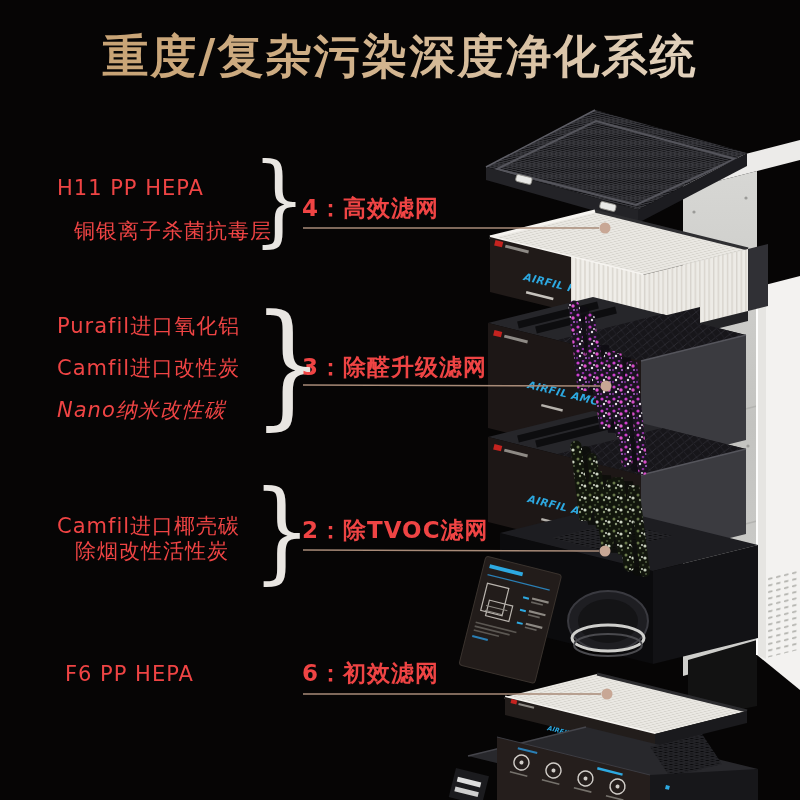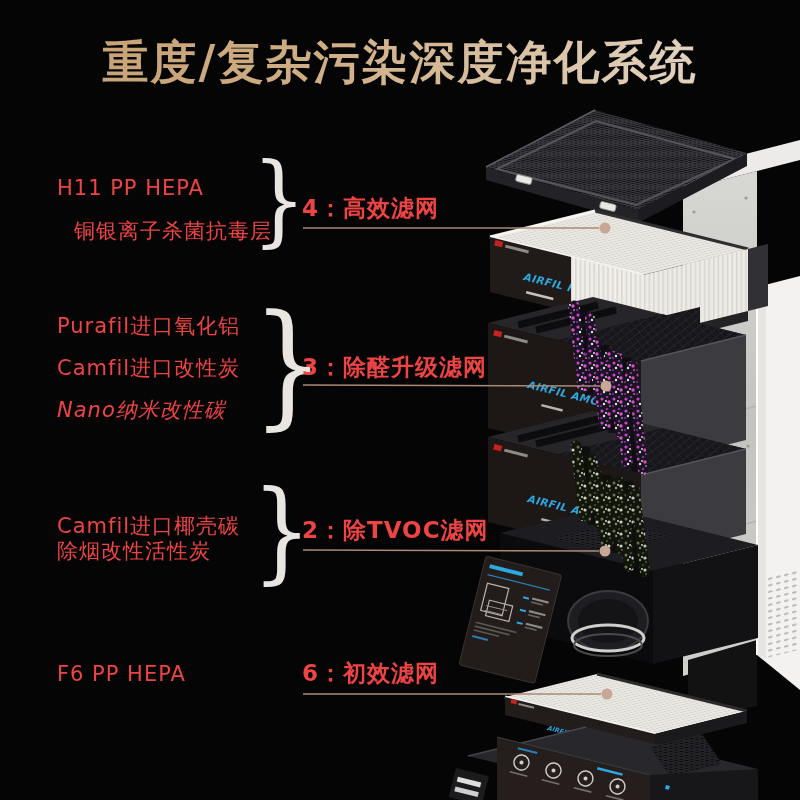--- a/index.html
+++ b/index.html
@@ -7,21 +7,21 @@
     width:800px;height:800px;position:relative;overflow:hidden;
     background:#060505;
     font-family:"DejaVu Sans","Liberation Sans",sans-serif;
   }
   .abs{position:absolute;}
   .title{
     left:0;top:26px;width:800px;text-align:center;
     font-size:46px;font-weight:bold;letter-spacing:2px;
     color:#d2ae7d;
     background:linear-gradient(90deg,#c49e6e 0%,#cfae85 40%,#e7dccd 100%);
-    -webkit-background-clip:text;background-clip:text;margin-top:6px;
+    -webkit-background-clip:text;background-clip:text;
   }
   @supports (-webkit-background-clip:text){ .title{color:transparent;} }
   .mat{
     font-size:21px;color:#ef4444;letter-spacing:1px;white-space:nowrap;
   }
   .stage{
     font-size:23px;font-weight:bold;color:#ef4444;letter-spacing:1px;white-space:nowrap;
   }
   .brace{
     font-family:"DejaVu Serif","Liberation Serif",serif;
@@ -293,18 +293,18 @@
 <div class="abs brace" style="left:252px;top:150px;font-size:100px;">}</div>
 <div class="abs stage" style="left:302px;top:193px;">4：高效滤网</div>
 
 <div class="abs mat" style="left:57px;top:312px;">Purafil进口氧化铝</div>
 <div class="abs mat" style="left:57px;top:354px;">Camfil进口改性炭</div>
 <div class="abs mat" style="left:57px;top:396px;font-style:italic;">Nano纳米改性碳</div>
 <div class="abs brace" style="left:252px;top:298px;font-size:134px;">}</div>
 <div class="abs stage" style="left:302px;top:352px;">3：除醛升级滤网</div>
 
 <div class="abs mat" style="left:57px;top:492px;margin-top:20px;">Camfil进口椰壳碳</div>
-<div class="abs mat" style="left:57px;top:537px;">除烟改性活性炭</div>
+<div class="abs mat" style="left:75px;top:537px;">除烟改性活性炭</div>
 <div class="abs brace" style="left:252px;top:476px;font-size:110px;">}</div>
 <div class="abs stage" style="left:302px;top:515px;">2：除TVOC滤网</div>
 
-<div class="abs mat" style="left:57px;top:662px;">F6 PP HEPA</div>
+<div class="abs mat" style="left:65px;top:662px;">F6 PP HEPA</div>
 <div class="abs stage" style="left:302px;top:658px;">6：初效滤网</div>
 
 </body></html>

